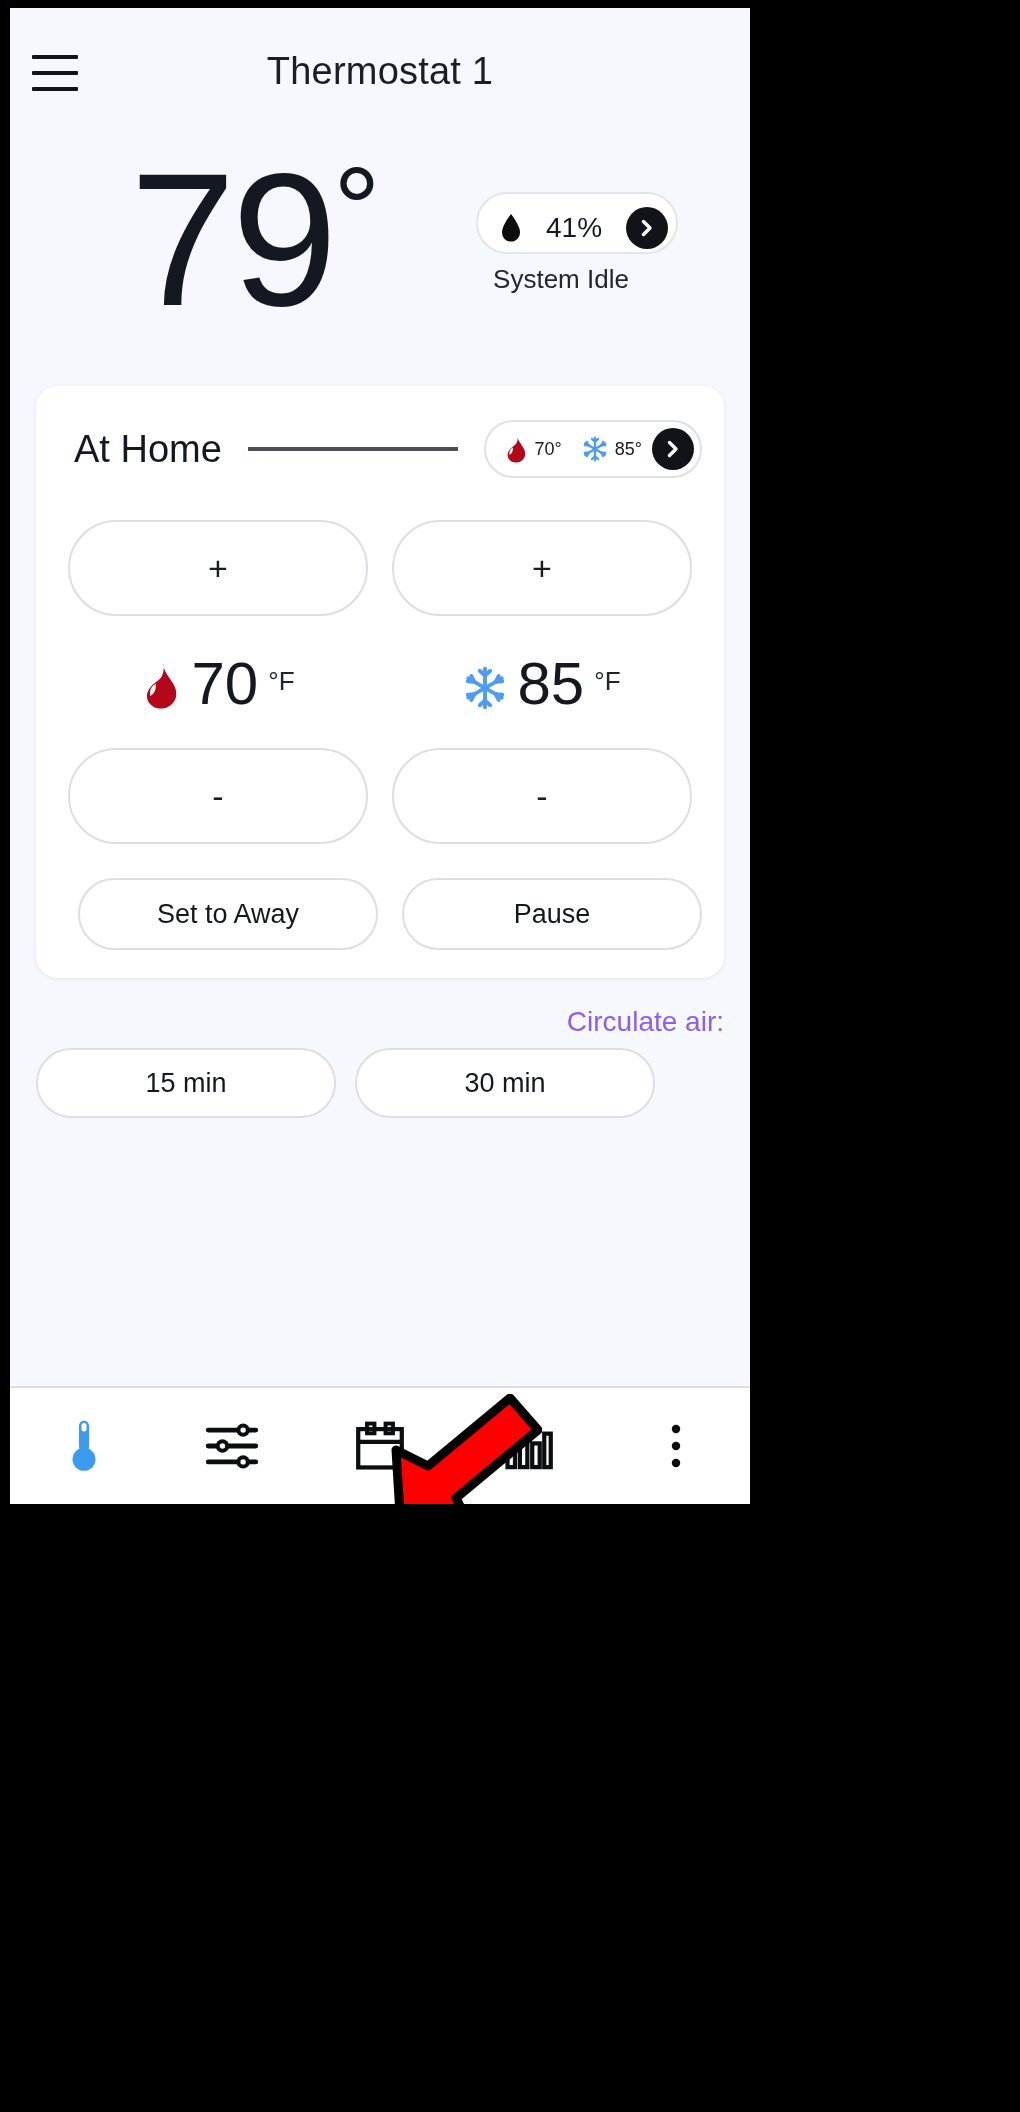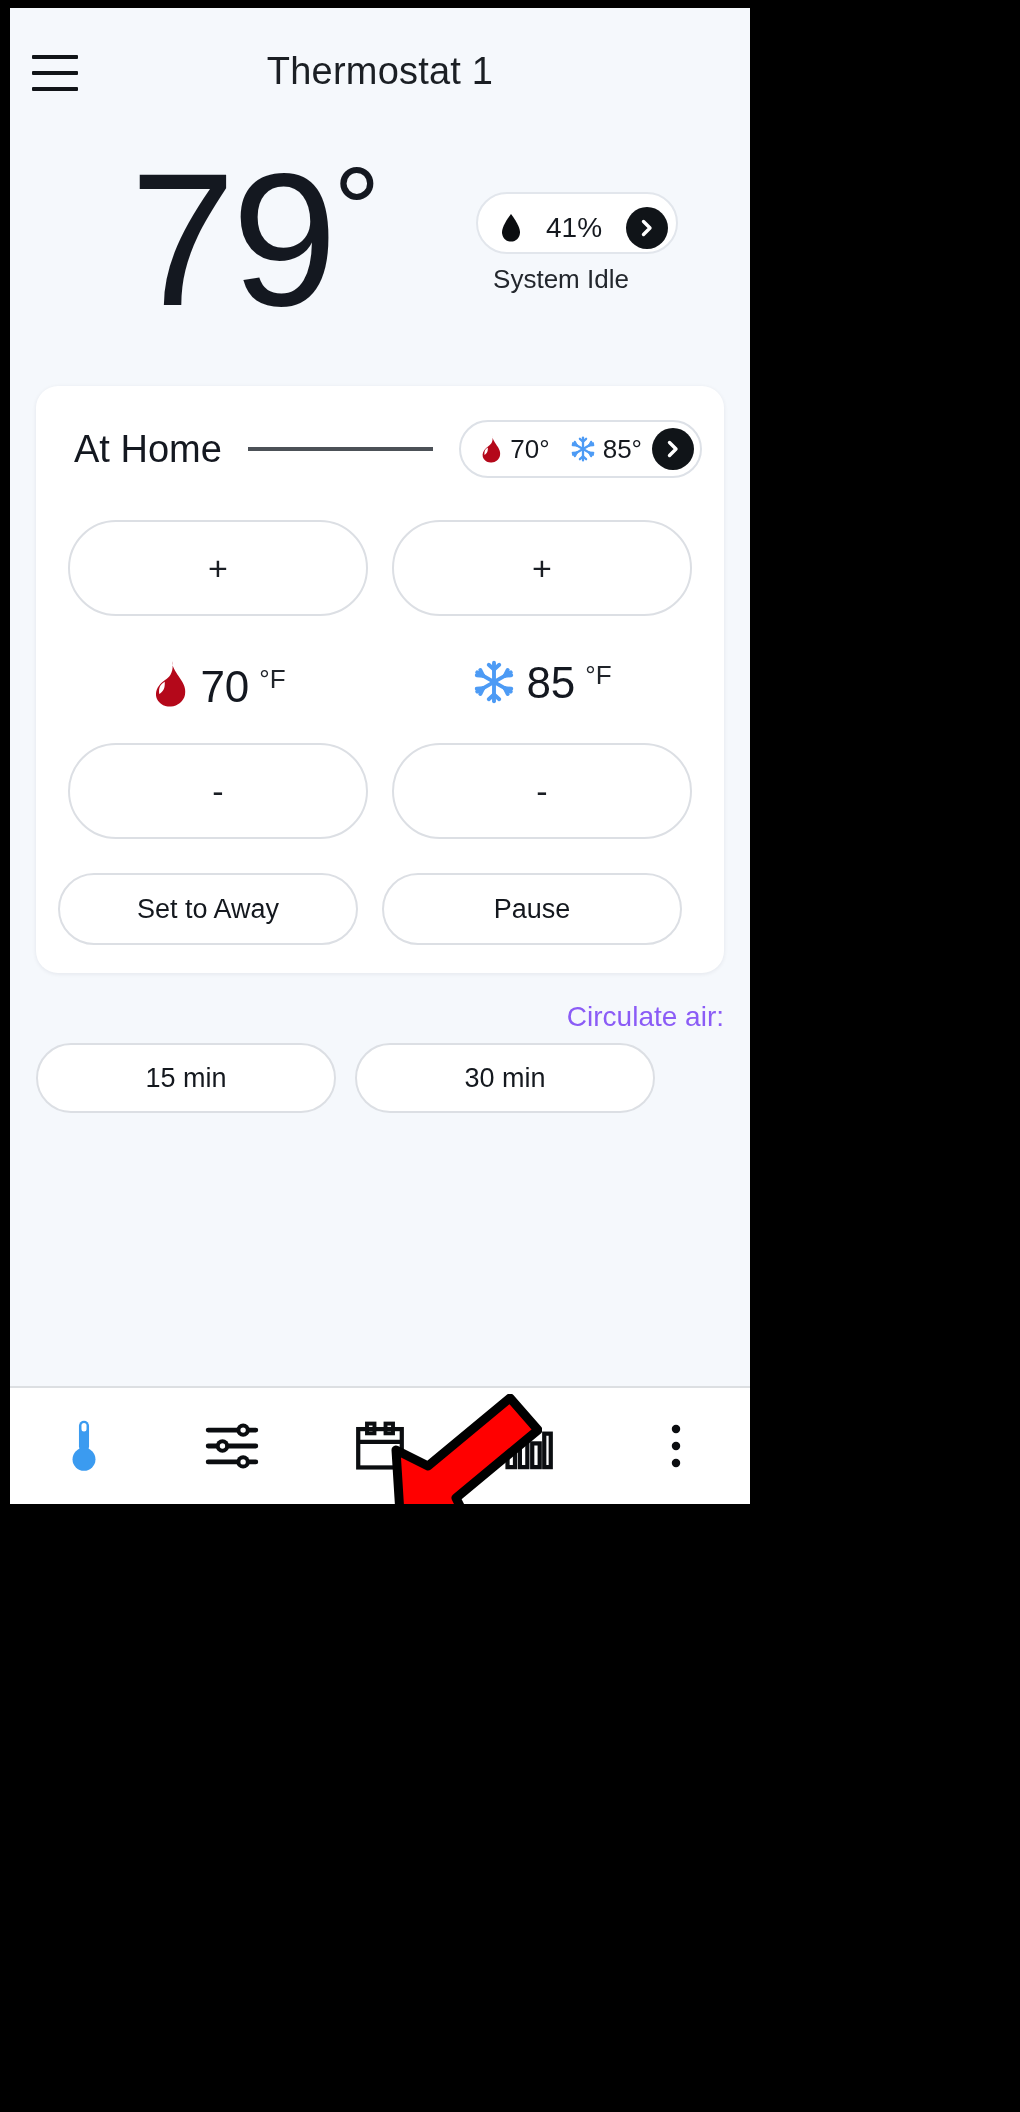--- a/index.html
+++ b/index.html
@@ -160,21 +160,21 @@
     background: #ffffff;
     border: 2px solid #dde1e7;
     border-radius: 32px;
     display: flex;
     align-items: center;
     gap: 10px;
     padding: 0 6px 0 18px;
     cursor: pointer;
   }
   .sp-group { display: flex; align-items: center; gap: 7px; }
-  .sp-val { font-size: 26px; color: #15191f; font-weight: 500; }
+  .sp-val { font-size: 18px; color: #15191f; font-weight: 500; }
   .flame-sm { width: 24px; height: 28px; }
   .snow-sm  { width: 26px; height: 26px; }
 
   .stepper-row {
     display: flex;
     gap: 24px;
     justify-content: center;
     margin-bottom: 0;
   }
   .stepper-row.plus { margin-bottom: 10px; }
@@ -207,36 +207,36 @@
     justify-content: center;
     gap: 10px;
   }
   .value-cell .icon-wrap {
     position: relative;
     top: 6px;
   }
   .flame-lg { width: 40px; height: 48px; }
   .snow-lg  { width: 44px; height: 44px; }
   .value-num {
-    font-size: 44px;
+    font-size: 60px;
     font-weight: 400;
     color: #141820;
     line-height: 1;
   }
   .value-unit {
     font-size: 26px;
     color: #20242a;
     position: relative;
     top: -14px;
   }
 
   .action-row {
     display: flex;
     gap: 24px;
-    justify-content: flex-start;
+    justify-content: flex-end;
     margin-top: 34px;
   }
   .action-btn {
     width: 300px;
     height: 72px;
     border: 2px solid #dcdfe4;
     border-radius: 38px;
     background: #ffffff;
     font-size: 27px;
     color: #14181e;

